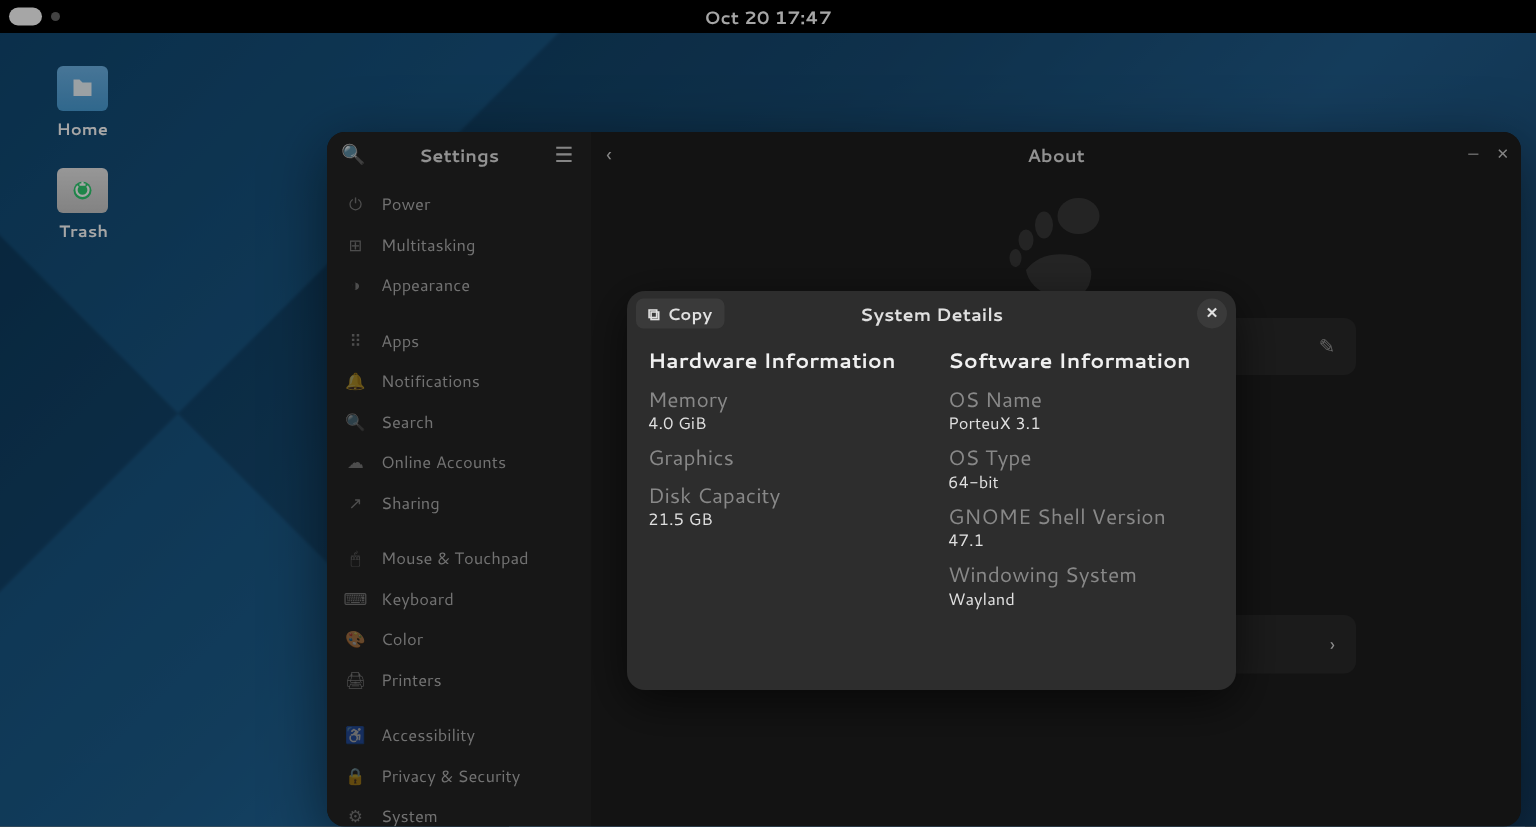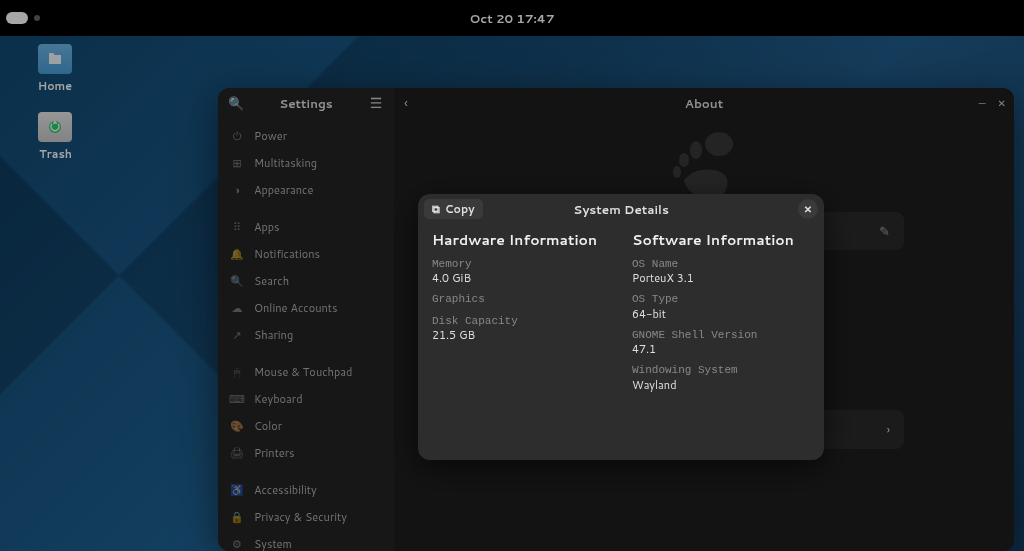--- a/index.html
+++ b/index.html
@@ -10,21 +10,21 @@
   overflow: hidden; position: relative; color: #e0e0e0;
 }
 .wallpaper { position: absolute; inset: 0; overflow: hidden; }
 .wallpaper::before {
   content: ""; position: absolute; inset: -50px;
   background: repeating-conic-gradient(from 45deg at 15% 50%, #0d2f4d 0deg 90deg, #1a5a8a 90deg 180deg),
               repeating-conic-gradient(from 45deg at 85% 50%, #0d2f4d 0deg 90deg, #1a5a8a 90deg 180deg);
   opacity: 0.4; filter: blur(1px);
 }
 .topbar {
-  position: relative; height: 36px; background: #000;
+  position: relative; height: 22px; background: #000;
   display: flex; align-items: center; justify-content: center;
   font-size: 12px; font-weight: 700; color: #fff; z-index: 10;
 }
 .topbar-left { position: absolute; left: 6px; display: flex; align-items: center; gap: 6px; }
 .pill { width: 22px; height: 12px; background: #fff; border-radius: 6px; }
 .dot { width: 6px; height: 6px; background: #666; border-radius: 50%; }
 .desktop-icon {
   position: absolute; display: flex; flex-direction: column; align-items: flex-end;
   width: 60px; gap: 4px; cursor: pointer;
 }
@@ -99,21 +99,21 @@
 }
 .close-btn {
   position: absolute; right: 6px; top: 5px; width: 20px; height: 20px;
   background: #3a3a3a; border-radius: 50%; display: flex;
   align-items: center; justify-content: center; font-size: 10px; cursor: pointer;
 }
 .dialog-body { flex: 1; padding: 6px 14px; display: flex; gap: 22px; }
 .col { flex: 1; }
 .col h3 { font-size: 14px; font-weight: 700; margin-bottom: 8px; color: #f0f0f0; }
 .meta { margin-bottom: 8px; }
-.meta .label { font-size: 11px; color: #888; line-height: 1.2; font-family: Liberation Mono, monospace; }
+.meta .label { font-size: 14px; color: #888; line-height: 1.2; }
 .meta .value { font-size: 11px; color: #e0e0e0; line-height: 1.3; }
 </style>
 </head>
 <body>
 
 <div class="wallpaper"></div>
 
 <div class="topbar">
   <div class="topbar-left">
     <div class="pill"></div>

